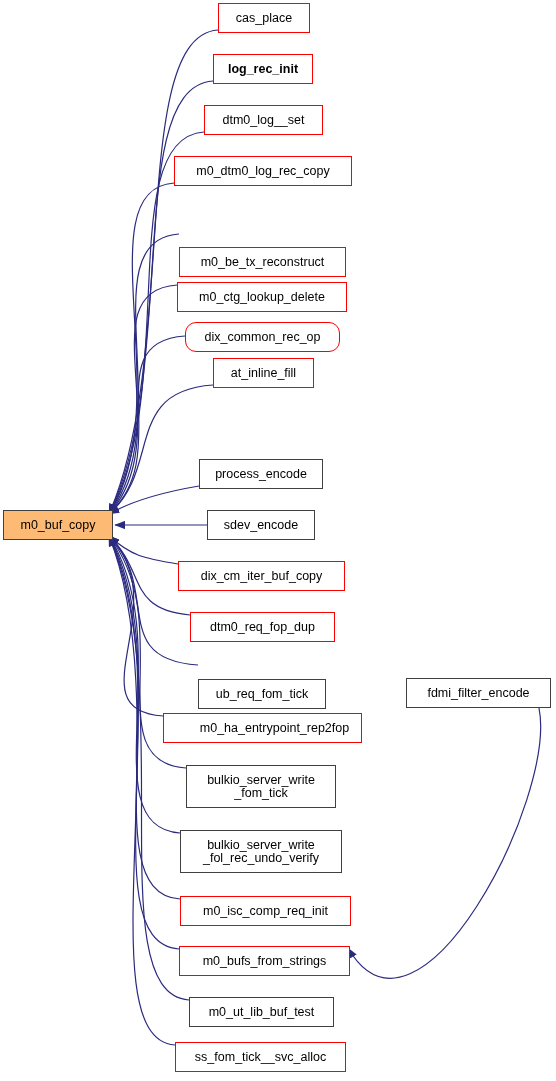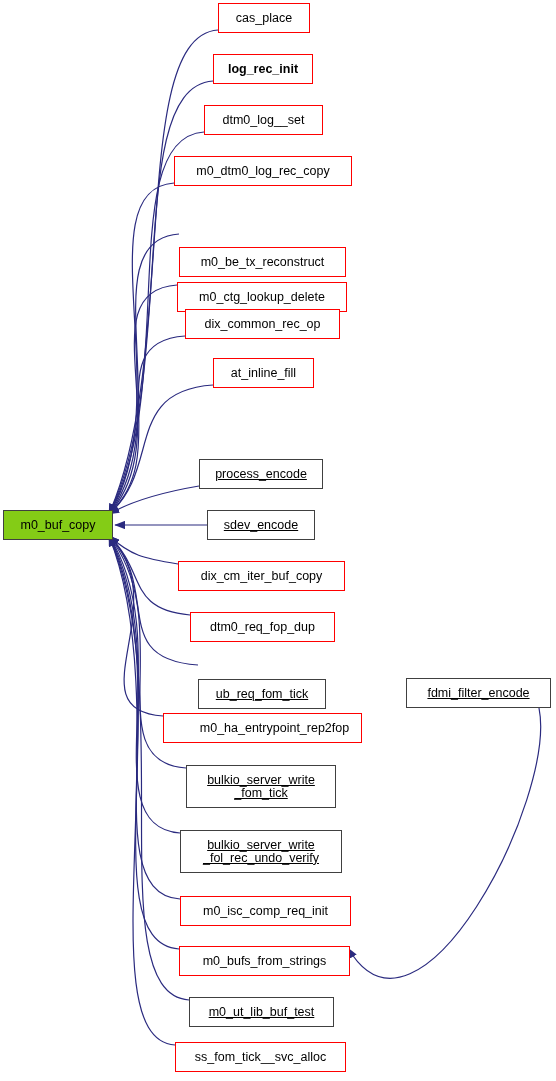--- a/index.html
+++ b/index.html
@@ -37,26 +37,25 @@
     color: #000000;
     background: #ffffff;
     border: 1px solid #14b8a6;
     white-space: pre;
     z-index: 5;
   }
   .node.red {
     border-color: #ff0000;
   }
   .node.current {
-    background: #84cc16;
+    background: #fdba74;
     border-color: #404040;
   }
   .node.black {
     border-color: #404040;
-    text-decoration: underline;
   }
 </style>
 </head>
 <body>
 
 <div id="callgraph">
   <svg id="edges" viewBox="0 0 556 1081" xmlns="http://www.w3.org/2000/svg">
     <defs>
       <marker id="arrowhead" markerWidth="9" markerHeight="7" refX="8.4" refY="3.5" orient="auto" markerUnits="strokeWidth">
         <polygon points="0 0, 9 3.5, 0 7" fill="#2a2a7f"></polygon>
@@ -85,21 +84,21 @@
         <path d="M 175 1045 C 85 1039, 179 709.76, 109 536" marker-end="url(#arrowhead)"></path>
         <path d="M 539 708 C 557 798, 418 1068, 348 948" marker-end="url(#arrowhead)"></path>
       </g>
   </svg>
 <div class="node red" style="left: 218px; top: 3px; width: 92px; height: 30px;"><span>cas_place</span></div>
     <div class="node red" style="left: 213px; top: 54px; width: 100px; height: 30px; font-weight: bold;"><span>log_rec_init</span></div>
     <div class="node red" style="left: 204px; top: 105px; width: 119px; height: 30px;"><span>dtm0_log__set</span></div>
     <div class="node red" style="left: 174px; top: 156px; width: 178px; height: 30px;"><span>m0_dtm0_log_rec_copy</span></div>
     <div class="node red" style="left: 179px; top: 207px; width: 167px; height: 30px; margin-top: 40px;"><span>m0_be_tx_reconstruct</span></div>
     <div class="node red" style="left: 177px; top: 258px; width: 170px; height: 30px; margin-top: 24px;"><span>m0_ctg_lookup_delete</span></div>
-    <div class="node red" style="left: 185px; top: 309px; width: 155px; height: 30px;"><span>dix_common_rec_op</span></div>
+    <div class="node red" style="left: 185px; top: 322px; width: 155px; height: 30px; border-radius: 11px;"><span>dix_common_rec_op</span></div>
     <div class="node red" style="left: 213px; top: 358px; width: 101px; height: 30px;"><span>at_inline_fill</span></div>
     <div class="node black" style="left: 199px; top: 459px; width: 124px; height: 30px;"><span>process_encode</span></div>
     <div class="node current" style="left: 3px; top: 510px; width: 110px; height: 30px;"><span>m0_buf_copy</span></div>
     <div class="node red" style="left: 178px; top: 561px; width: 167px; height: 30px;"><span>dix_cm_iter_buf_copy</span></div>
     <div class="node black" style="left: 207px; top: 510px; width: 108px; height: 30px;"><span>sdev_encode</span></div>
     <div class="node red" style="left: 190px; top: 612px; width: 145px; height: 30px;"><span>dtm0_req_fop_dup</span></div>
     <div class="node black" style="left: 198px; top: 662px; width: 128px; height: 30px; margin-top: 17px;"><span>ub_req_fom_tick</span></div>
     <div class="node red" style="left: 163px; top: 713px; width: 199px; height: 30px; padding-left: 24px;"><span>m0_ha_entrypoint_rep2fop</span></div>
     <div class="node black" style="left: 186px; top: 765px; width: 150px; height: 43px;"><span>bulkio_server_write
 _fom_tick</span></div>

